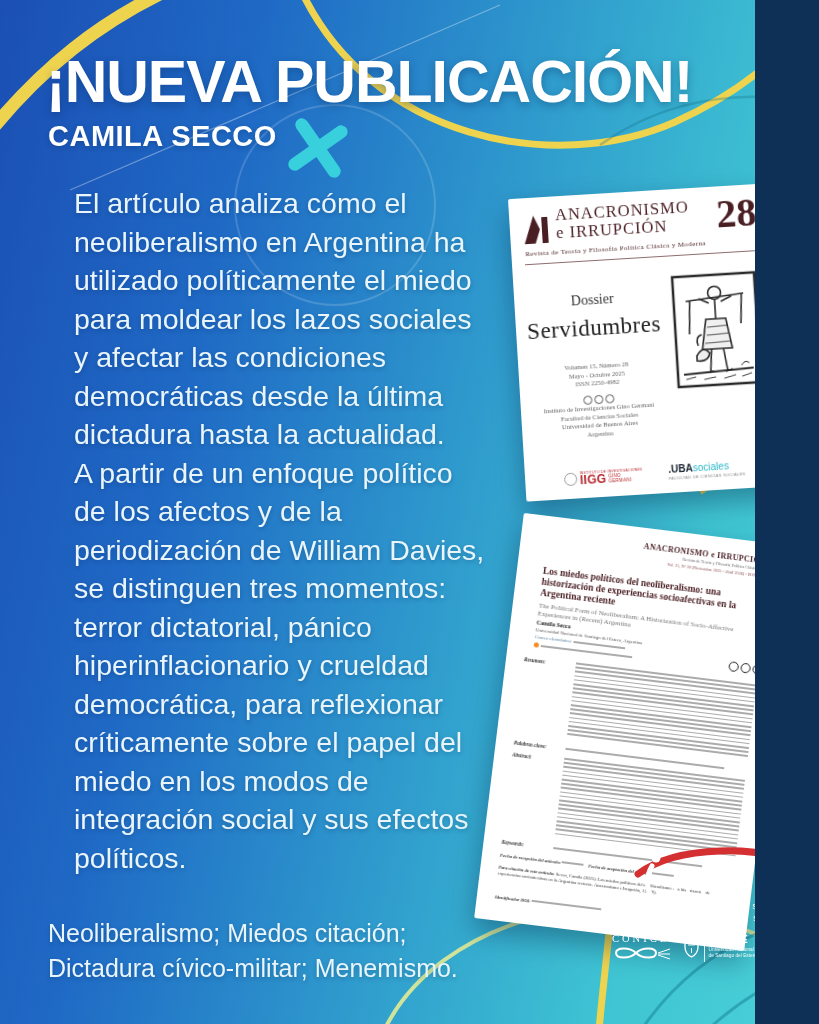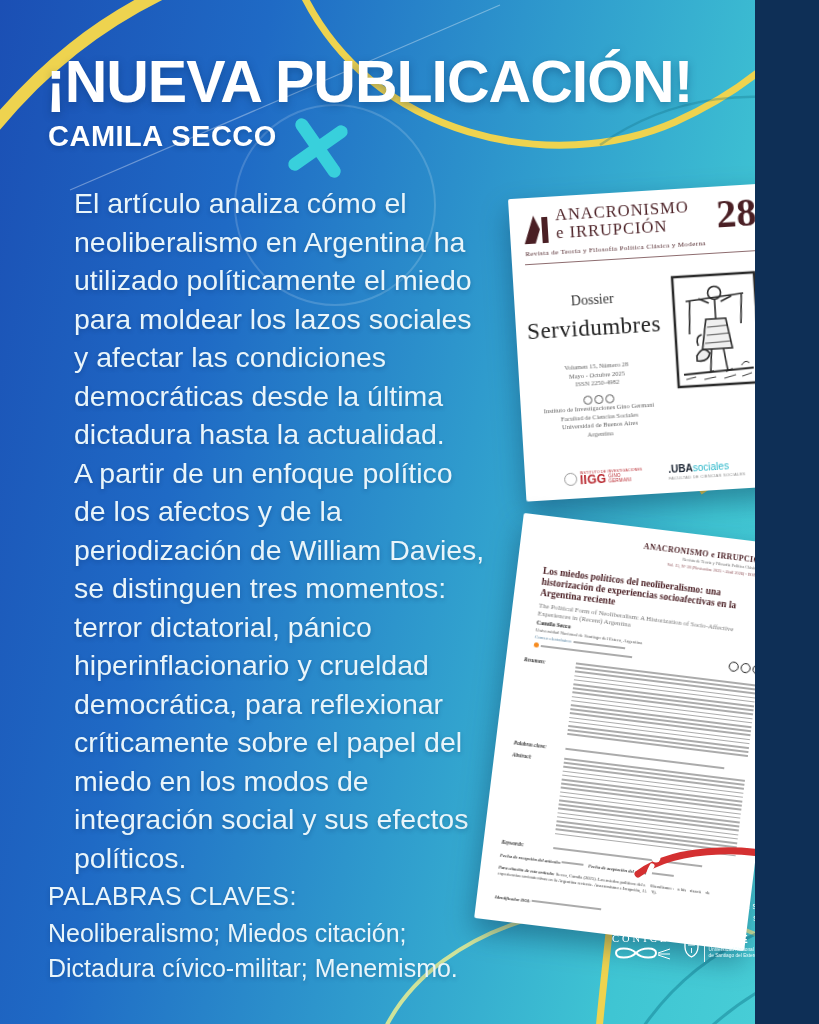--- a/index.html
+++ b/index.html
@@ -178,21 +178,20 @@
 periodización de William Davies,
 se distinguen tres momentos:
 terror dictatorial, pánico
 hiperinflacionario y crueldad
 democrática, para reflexionar
 críticamente sobre el papel del
 miedo en los modos de
 integración social y sus efectos
 políticos.</div>
 
-  <div class="kw-label">PALABRAS CLAVES:</div>
   <div class="kw-text">Neoliberalismo; Miedos citación;
 Dictadura cívico-militar; Menemismo.</div>
 
   <div class="page cover">
     <div class="c-head">
       <svg class="c-logo" width="28" height="32" viewBox="0 0 28 32">
         <polygon points="0,30 10,2 16,16 11,30" fill="#4a1f24"></polygon>
         <rect x="18" y="4" width="6" height="26" fill="#4a1f24"></rect>
       </svg>
       <div class="c-name">

